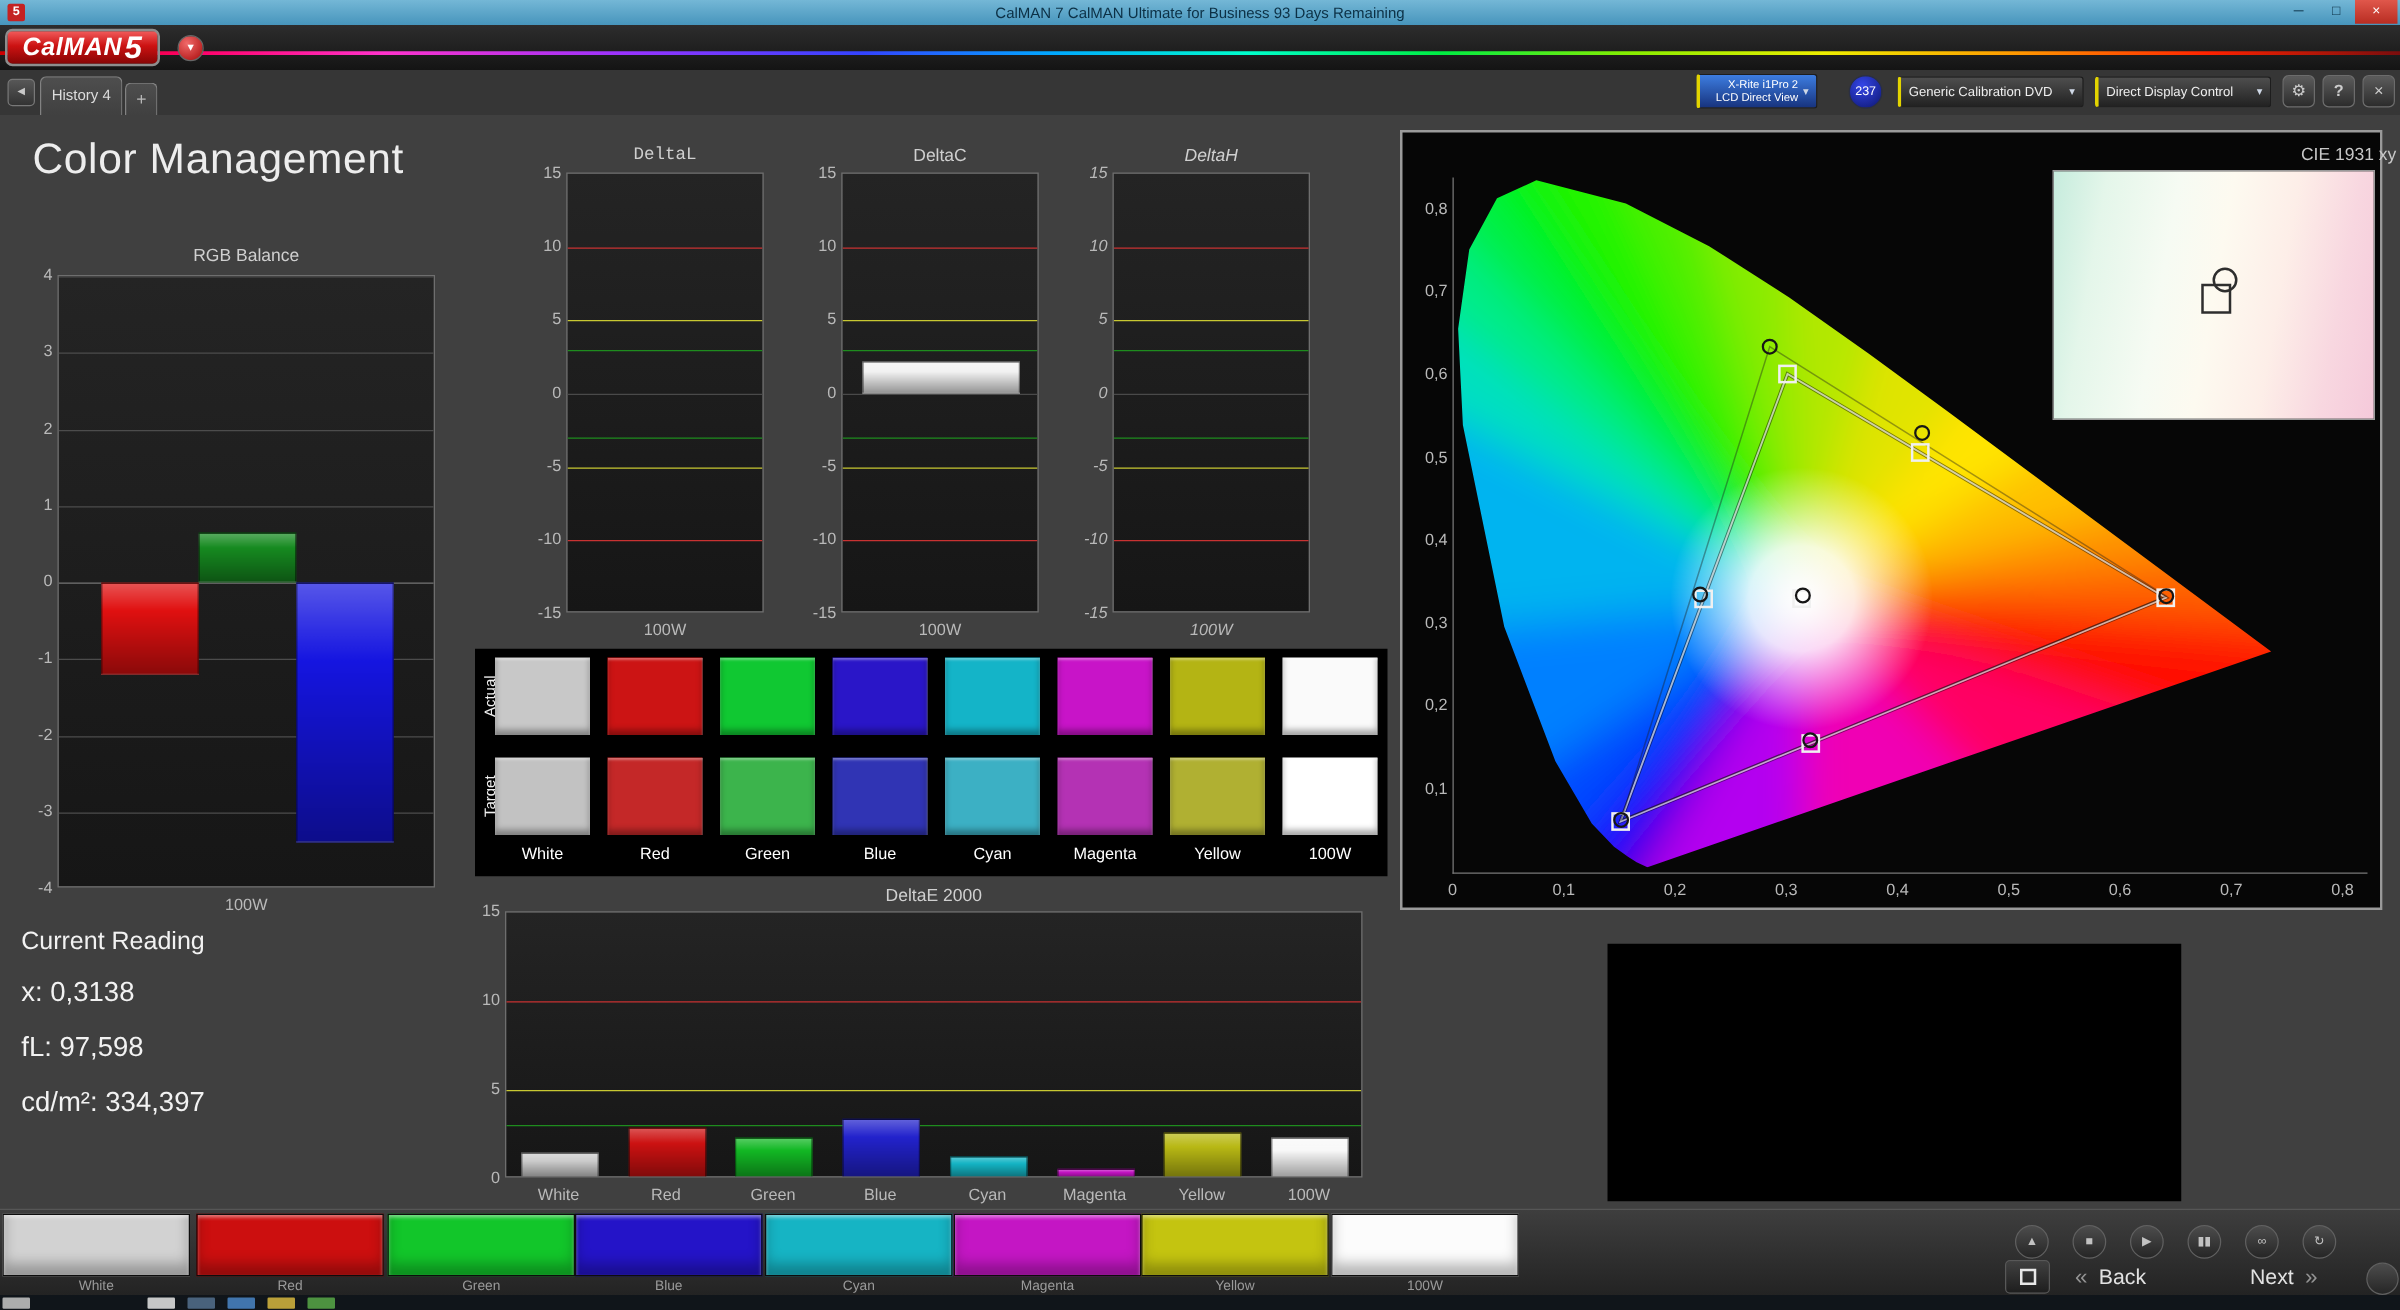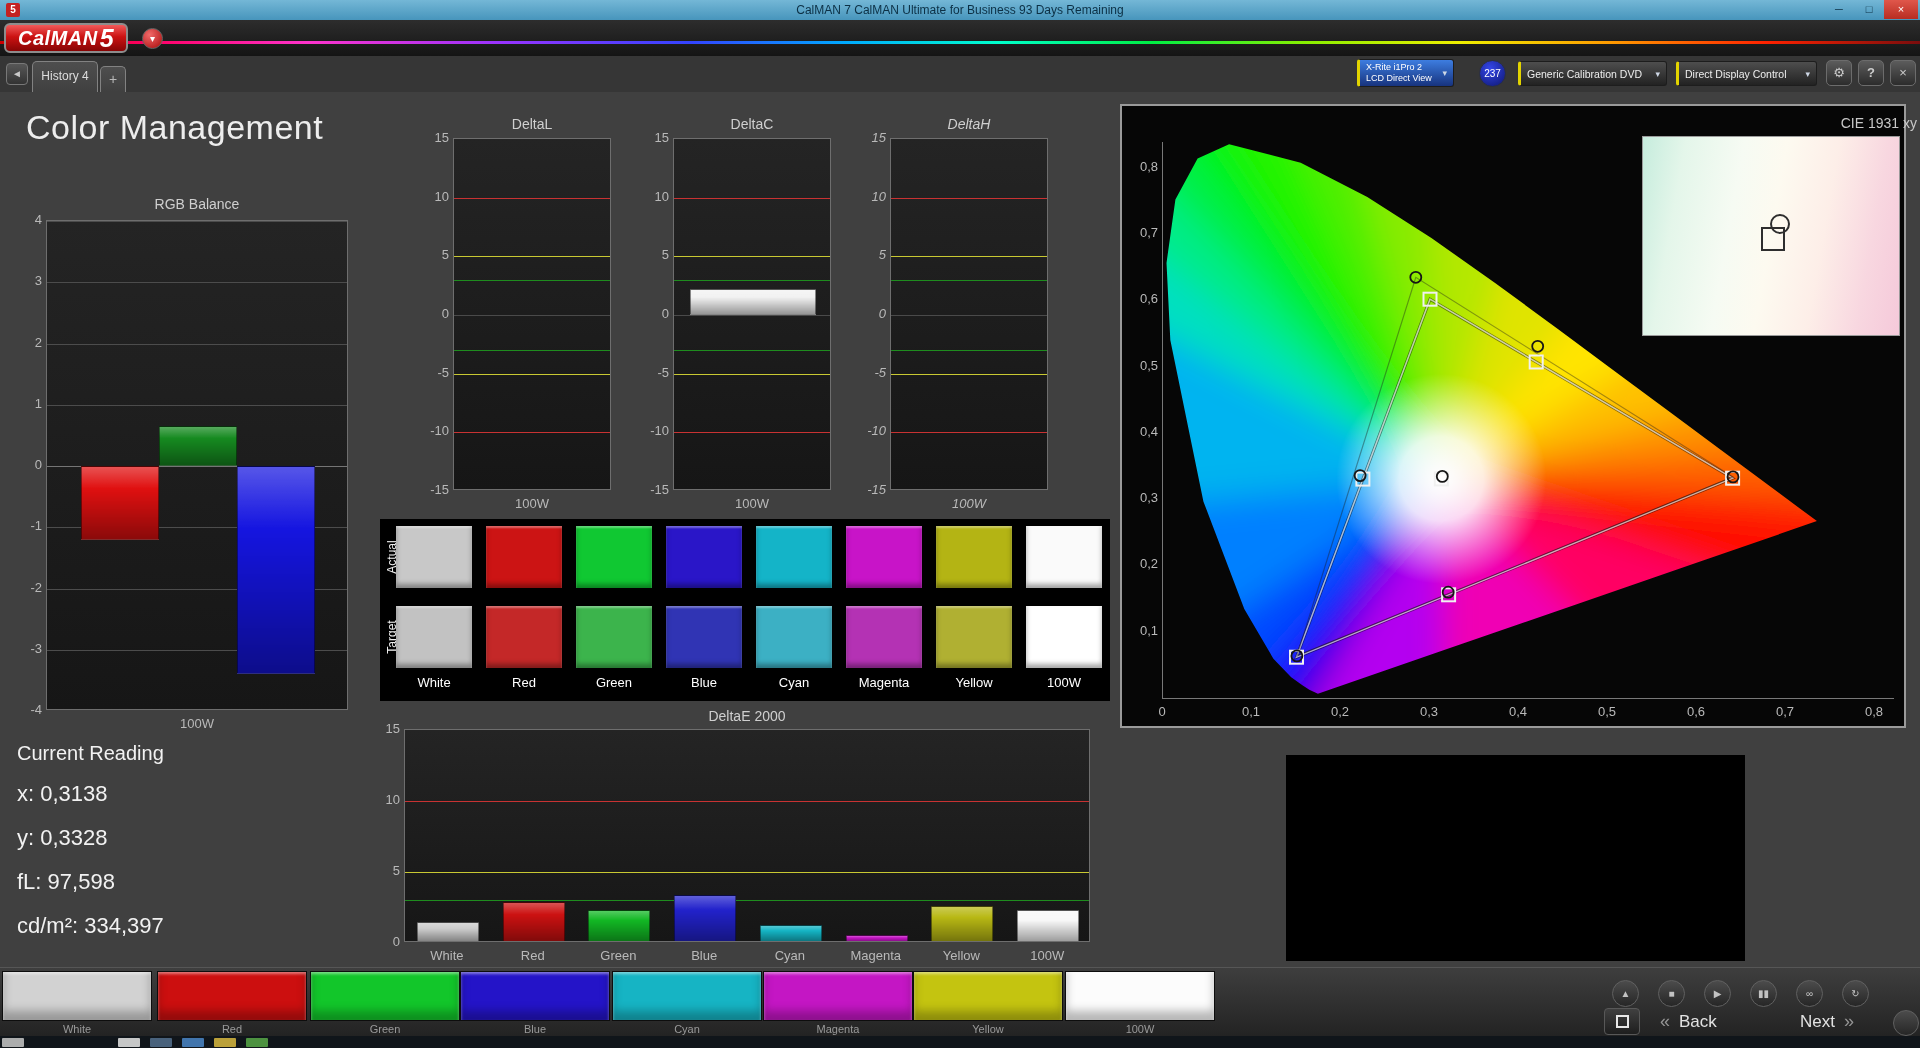--- a/index.html
+++ b/index.html
@@ -25,21 +25,21 @@
 
   
   .toolbar{position:absolute;left:0;top:56px;width:100%;height:36px;background:#363636;}
   .nav-back{position:absolute;left:6px;top:7px;width:22px;height:22px;background:linear-gradient(#575757,#333);border:1px solid #787878;border-radius:4px;color:#c9c9c9;font-size:10px;text-align:center;line-height:20px;}
   .tab{position:absolute;background:linear-gradient(#4e4e4e,#404040);border:1px solid #828282;border-bottom:none;border-radius:5px 5px 0 0;color:#ddd;text-align:center;}
   .tab.history{left:32px;top:5px;width:66px;height:31px;font-size:12px;line-height:29px;}
   .tab.add{left:100px;top:10px;width:26px;height:26px;font-size:14px;line-height:24px;color:#b9b9b9;}
   .device-buttons .caret{color:#cfd8e6;font-size:9px;margin-left:4px;}
   .dev-btn{position:absolute;display:flex;align-items:center;border-radius:3px;border:1px solid #1d1d1d;border-left:3px solid #e3d400;color:#eee;background:linear-gradient(#4e4e4e,#222);padding:0 6px;}
   .dev-btn.blue{left:1357px;top:3px;width:97px;height:28px;background:linear-gradient(#3d7de0,#17337e);}
-  .dev-lines{flex:1;text-align:left;}
+  .dev-lines{flex:1;text-align:right;}
   .dev-lines div{font-size:9px;line-height:11px;color:#fff;white-space:nowrap;}
   .badge{position:absolute;left:1479px;top:4px;width:27px;height:27px;border-radius:50%;background:radial-gradient(circle at 40% 30%,#3446e8,#0d1670);border:1px solid #2a2f44;color:#fff;font-size:10px;text-align:center;line-height:26px;}
   .dev-btn.src{left:1518px;top:5px;width:149px;height:25px;font-size:10.5px;}
   .dev-btn.disp{left:1676px;top:5px;width:141px;height:25px;font-size:10.5px;}
   .dev-btn .lbl{flex:1;white-space:nowrap;}
   .icon-btn{position:absolute;top:4px;width:26px;height:26px;border-radius:5px;background:linear-gradient(#5c5c5c,#2c2c2c);border:1px solid #6c6c6c;color:#ccc;font-size:13px;text-align:center;line-height:24px;}
   #btn-gear{left:1826px;} #btn-help{left:1858px;font-weight:bold;} #btn-xclose{left:1890px;}
 
   
   .page-title{position:absolute;left:26px;top:108px;font-size:34px;font-weight:normal;color:#ededed;letter-spacing:.5px;}
@@ -160,21 +160,21 @@
       <div class="ytick" style="left: 0px; top: 138.5px;">2</div>
       <div class="ytick" style="left: 0px; top: 199.8px;">1</div>
       <div class="ytick" style="left: 0px; top: 261px;">0</div>
       <div class="ytick" style="left: 0px; top: 322.3px;">-1</div>
       <div class="ytick" style="left: 0px; top: 383.5px;">-2</div>
       <div class="ytick" style="left: 0px; top: 444.8px;">-3</div>
       <div class="ytick" style="left: 0px; top: 506px;">-4</div>
       <div class="xtick" style="left: 38px; top: 520px; width: 302px;">100W</div>
     </div>
   <div class="chart-block" id="chart-delta_l">
-      <div class="chart-title" style="left: 26px; width: 158px;">DeltaL</div>
+      <div class="chart-title" style="left: 26px; width: 158px; font-family: Liberation Mono, monospace;">DeltaL</div>
       <div class="plot" style="left: 26px; top: 22px; width: 158px; height: 352px;">
         <div class="limitline" style="top: 58.7px; background: rgb(200, 50, 50);"></div>
         <div class="limitline" style="top: 117.3px; background: rgb(200, 200, 50);"></div>
         <div class="limitline" style="top: 140.8px; background: rgb(30, 140, 30);"></div>
         <div class="limitline" style="top: 176px; background: rgb(74, 74, 74);"></div>
         <div class="limitline" style="top: 211.2px; background: rgb(30, 140, 30);"></div>
         <div class="limitline" style="top: 234.7px; background: rgb(200, 200, 50);"></div>
         <div class="limitline" style="top: 293.3px; background: rgb(200, 50, 50);"></div>
       </div>
       <div class="ytick" style="left: -12px; top: 14px;">15</div>
@@ -280,21 +280,20 @@
       <div class="xtick" style="left: 287.3px; top: 240px; width: 85.8px;">Blue</div>
       <div class="xtick" style="left: 373px; top: 240px; width: 85.8px;">Cyan</div>
       <div class="xtick" style="left: 458.8px; top: 240px; width: 85.8px;">Magenta</div>
       <div class="xtick" style="left: 544.5px; top: 240px; width: 85.8px;">Yellow</div>
       <div class="xtick" style="left: 630.3px; top: 240px; width: 85.8px;">100W</div>
     </div>
 
   <div class="current-reading">
     <div class="cr-title">Current Reading</div>
     <div class="cr-line"><span>x:</span> <span>0,3138</span></div>
-    <div class="cr-line"><span>y:</span> <span>0,3328</span></div>
     <div class="cr-line"><span>fL:</span> <span>97,598</span></div>
     <div class="cr-line"><span>cd/m²:</span> <span>334,397</span></div>
   </div>
 
   <div class="cie-panel" id="cie-panel">
     <div class="cie-title">CIE 1931 xy</div>
     <div class="cie-plot" id="cie-plot"><svg width="732" height="557">
           <defs>
             <clipPath id="cieclip">
               <path d="M154.9 551.7L146.3 547.8L139.4 543.3L128.2 535.3L110.4 516.7L81.3 467.0L40.4 359.4L7.3 198.0L3.5 120.9L12.4 57.6L34.6 16.6L66.1 2.2L137.7 20.7L204.3 54.9L268.4 96.0L332.1 141.0L395.2 187.2L456.1 232.4L511.9 273.8L558.0 308.0L615.4 350.6L653.9 379.1L529.2 422.3L404.4 465.4L279.7 508.5Z"></path>

